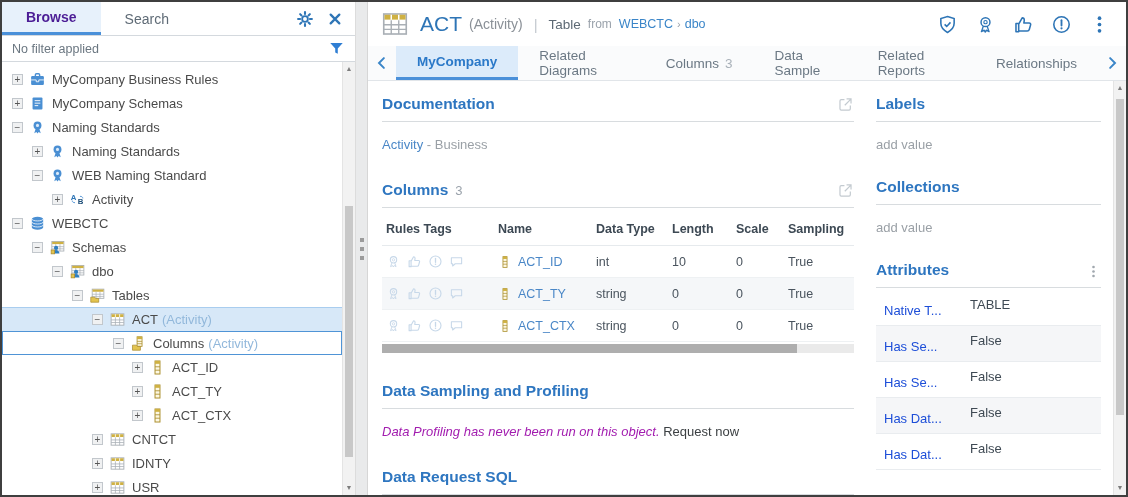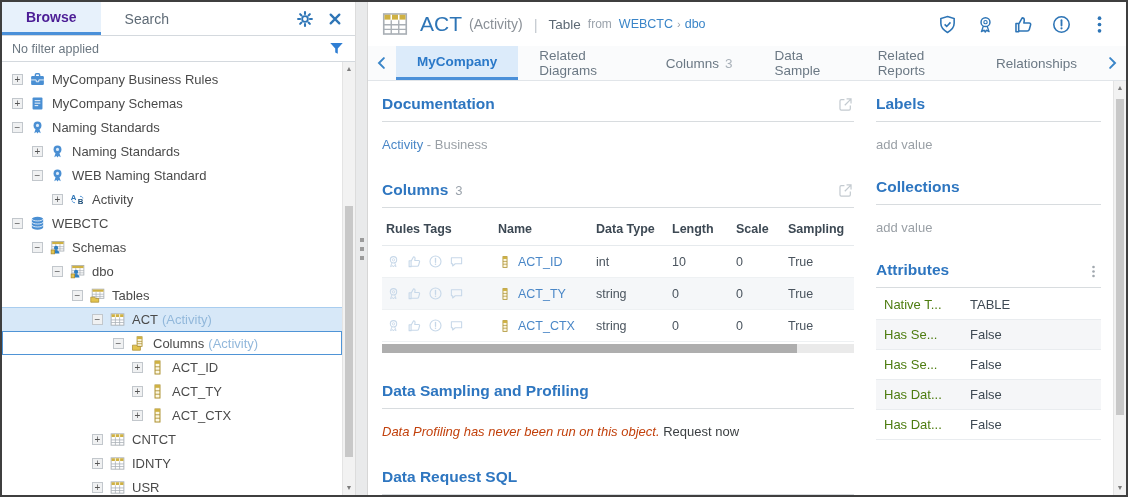--- a/index.html
+++ b/index.html
@@ -68,28 +68,28 @@
   table.cols { border-collapse:collapse; width:472px; table-layout:fixed; font-size:12.5px; margin-top:4px; }
   table.cols th { text-align:left; color:#3d4954; font-weight:bold; padding:10px 4px 9px 4px; border-bottom:1px solid #e6eaed; white-space:nowrap; overflow:hidden; }
   table.cols td { color:#4a545e; padding:8px 4px; border-bottom:1px solid #eef1f3; white-space:nowrap; overflow:hidden; }
   table.cols tr.zebra td { background:#f5f7f9; }
   .tagset { display:flex; gap:6px; align-items:center; }
   .colname { display:flex; align-items:center; gap:6px; color:#4a87c7; cursor:pointer; }
   .hscroll { width:472px; height:9px; background:#eaeaea; margin-top:2px; position:relative; }
   .hthumb { position:absolute; left:0; top:0; height:9px; width:88%; background:#aeaeae; cursor:pointer; }
 
   .profil-msg { margin-top:15px; font-size:13px; }
-  .profil-msg .msg { font-style:italic; color:#c2410c; }
+  .profil-msg .msg { font-style:italic; color:#a21caf; }
   .profil-msg .act { color:#3c4043; cursor:pointer; }
 
   .side-section { margin-bottom:26px; }
   .attr-table { width:100%; font-size:13px; margin-top:2px; }
   .attr-row { display:flex; padding:7px 8px; border-bottom:1px solid #e9ecef; }
   .attr-row.zebra { background:#f5f6f8; }
-  .attr-name { width:86px; flex:none; color:#4d7c0f; }
+  .attr-name { width:86px; flex:none; color:#1d4ed8;margin-top:6px; }
   .attr-val { color:#3f4a54; }
   .kebab-gray { cursor:pointer; display:flex; }
 </style>
 </head>
 <body>
 
 <div class="app">
 
   <div class="sidebar">
     <div class="side-tabs">

